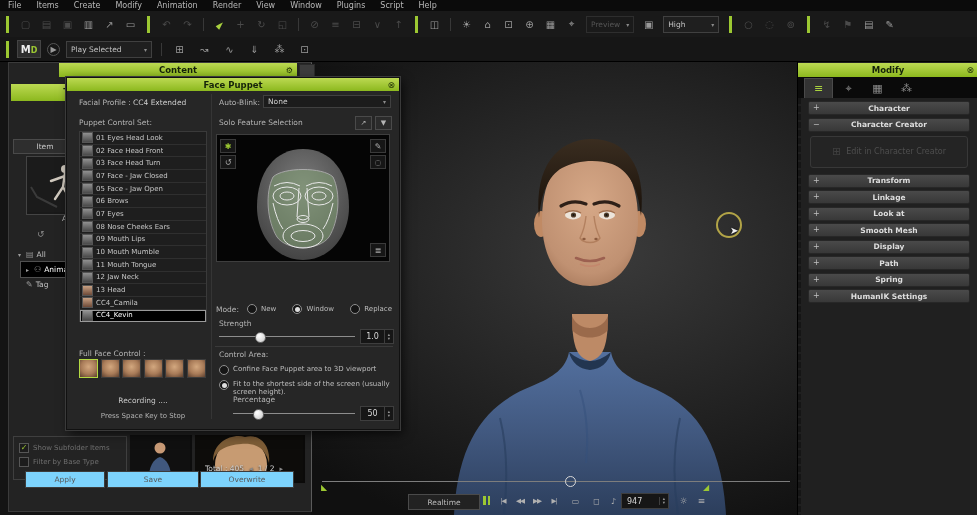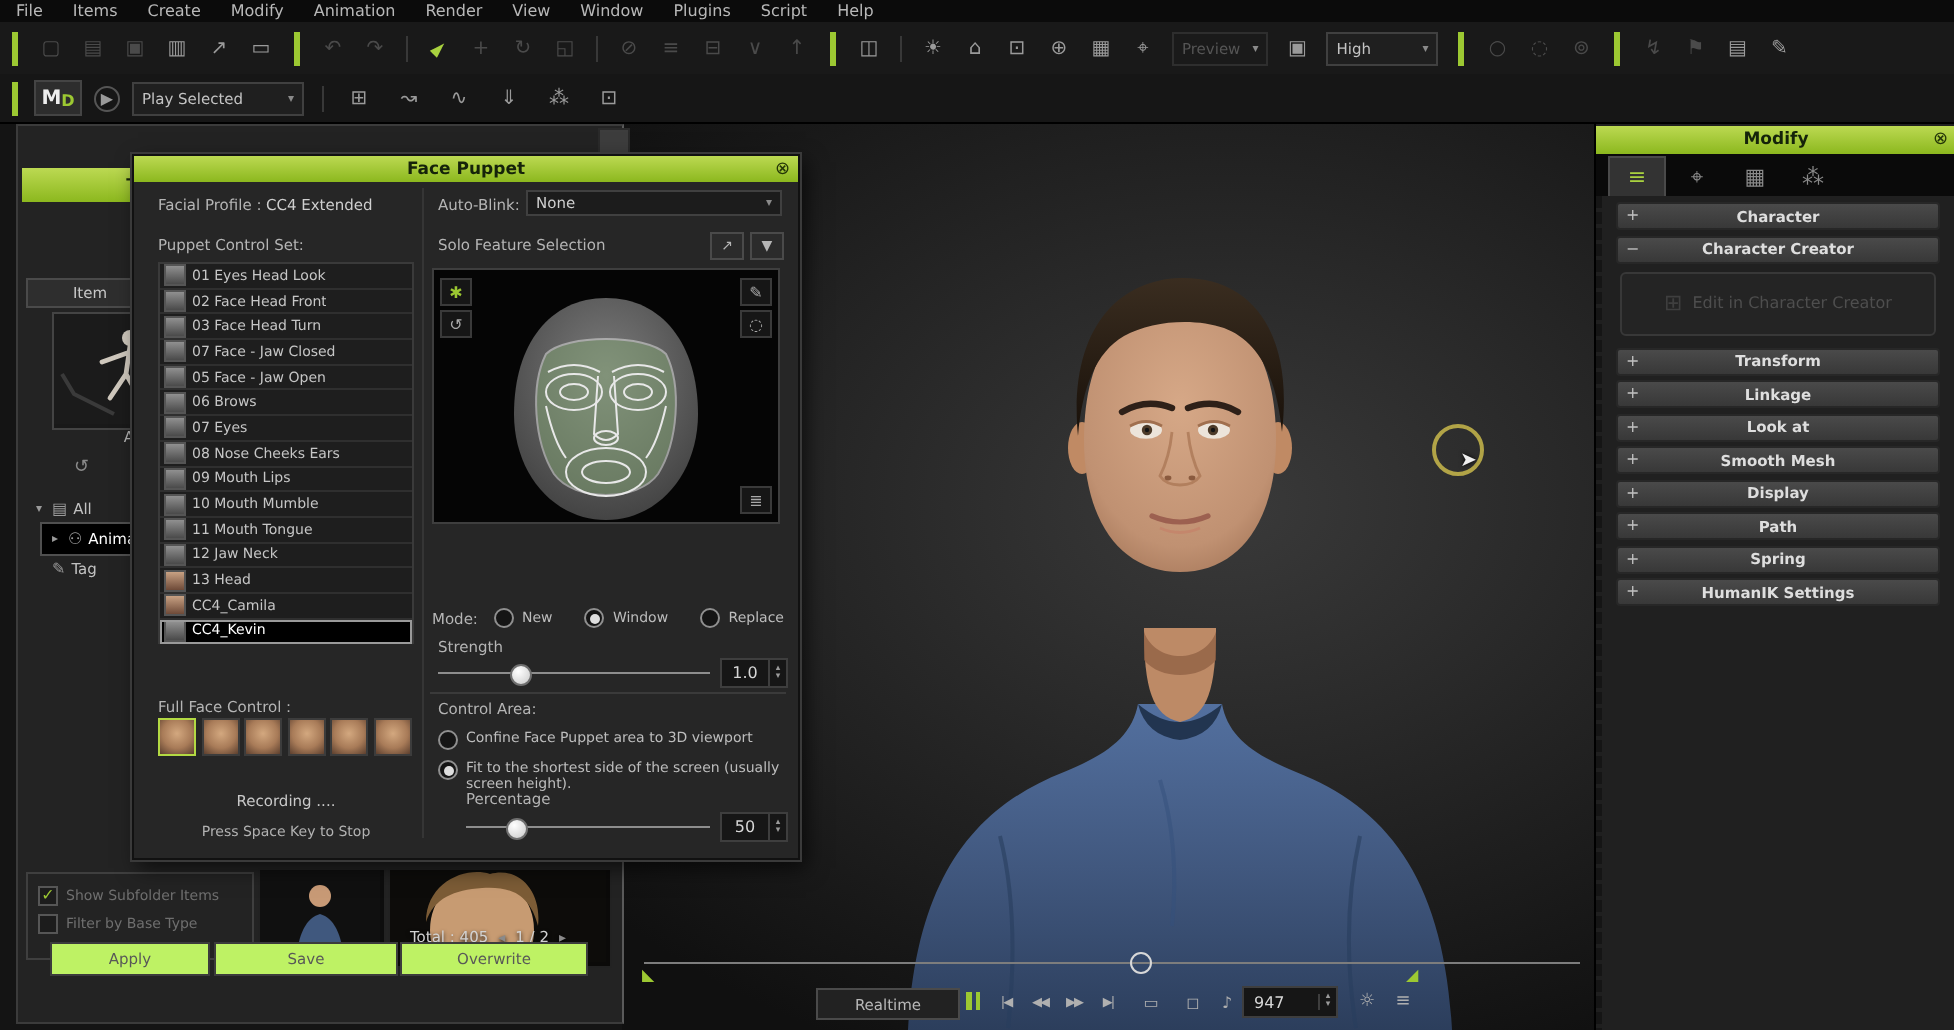--- a/index.html
+++ b/index.html
@@ -96,21 +96,21 @@
   .tree-row .tw{width:7px;font-size:6px;color:#9a9a9a;text-align:center;}
   .tree-row .ti{font-size:8px;color:#9a9a9a;}
   .tree-row.selected{background:#000;outline:1px solid #4f4f4f;color:#fff;margin-left:8px;}
   .filterbox{position:absolute;left:4px;top:373px;width:114px;height:44px;border:1px solid #3f3f3f;
              padding:4px 4px 0 5px;box-sizing:border-box;}
   .cthumb1{position:absolute;left:120px;top:371px;width:62px;height:48px;background:#0d0d0d;border:1px solid #222;}
   .cthumb2{position:absolute;left:185px;top:371px;width:110px;height:48px;background:#0b0a09;border:1px solid #222;overflow:hidden;}
   .totalrow{position:absolute;left:196px;top:401px;display:flex;align-items:center;gap:5px;font-size:7.5px;
             color:#d2d2d2;text-shadow:0 1px 2px #000;}
   .totalrow .pg-ar{color:#8a8a8a;font-size:7px;}
-  .cp-btn{position:absolute;top:408px;height:15px;border:1px solid #3c3c3c;background:#bef264;color:#585858;
+  .cp-btn{position:absolute;top:408px;height:15px;border:1px solid #3c3c3c;background:#7dd3fc;color:#585858;
           font-size:7.5px;display:flex;align-items:center;justify-content:center;}
   
   .puppet{position:absolute;left:66px;top:77px;width:332px;height:351px;background:#262626;
           border:1px solid #111;box-shadow:0 0 0 1px #3a3a3a,3px 4px 10px rgba(0,0,0,.65);z-index:30;}
   .pp-label{position:absolute;font-size:7.5px;color:#b5b5b5;white-space:nowrap;}
   .pp-value{position:absolute;font-size:7.5px;color:#cfcfcf;white-space:nowrap;}
   .plist{position:absolute;left:12px;top:53px;width:128px;height:191px;background:#141414;border:1px solid #3a3a3a;
          box-sizing:border-box;}
   .prow{height:11.7px;display:flex;align-items:center;gap:3px;padding:0 2px;background:#1e1e1e;
         border-bottom:1px solid #2f2f2f;}
@@ -334,20 +334,24 @@
           <span>▴</span>
           <span>▾</span>
         </span>
       </div>
       <span class="tr-ic" style="left:364px;font-size:9px;">☼</span>
       <span class="tr-ic" style="left:382px;font-size:9px;">≡</span>
     </div>
   </div>
 
   <div class="content-panel">
+    <div class="cp-header lime-header">
+      <span>Content</span>
+      <span class="cp-gear">⚙</span>
+    </div>
     <div class="cp-menubox"></div>
     <div class="te-tab">
       <span>Te</span>
     </div>
     <div class="item-hd">
       <span>Item</span>
     </div>
     <div class="anim-thumb">
       <svg width="108" height="55" viewBox="0 0 108 55">
         <rect width="108" height="55" fill="#1b1b1b"></rect>

